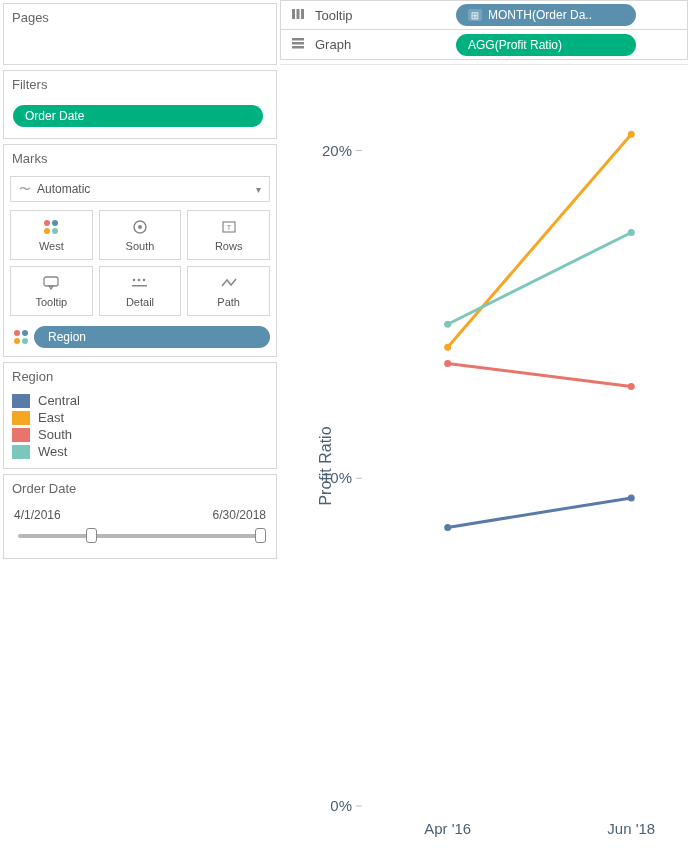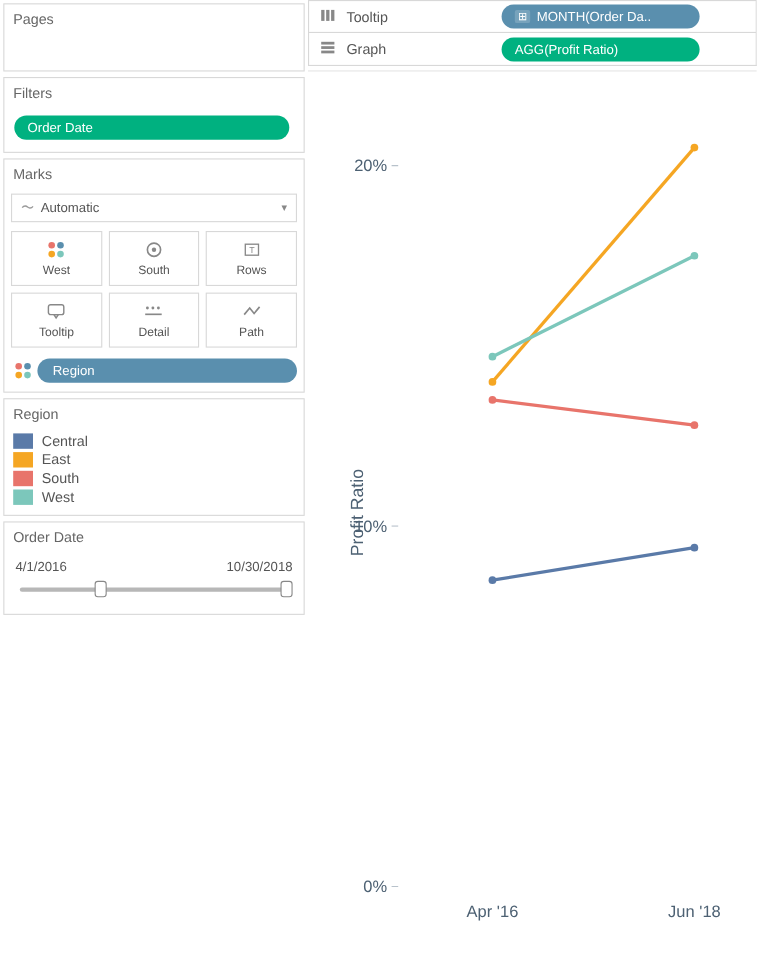--- a/index.html
+++ b/index.html
@@ -258,21 +258,21 @@
           <span>West</span>
         </div>
       </div>
     </div>
 
     <div class="panel">
       <div class="panel-title">Order Date</div>
       <div class="date-body">
         <div class="date-labels">
           <span>4/1/2016</span>
-          <span>10/30/2018</span>
+          <span>6/30/2018</span>
         </div>
         <div class="slider">
           <div class="track"></div>
           <div class="handle" style="left:68px"></div>
           <div class="handle" style="right:-4px"></div>
         </div>
       </div>
     </div>
   </div>
 

